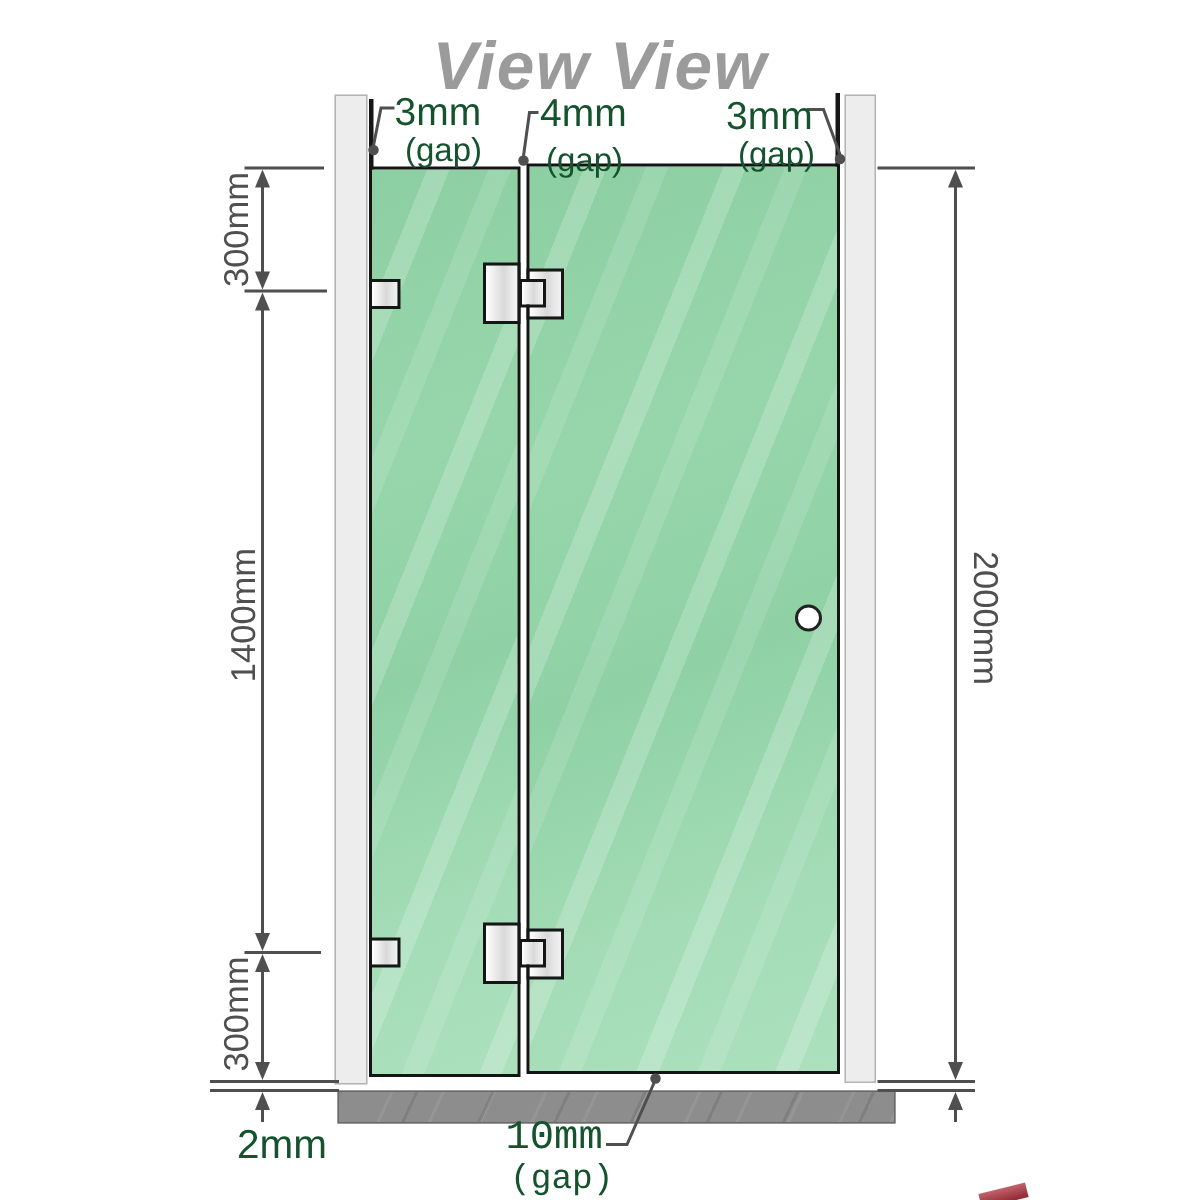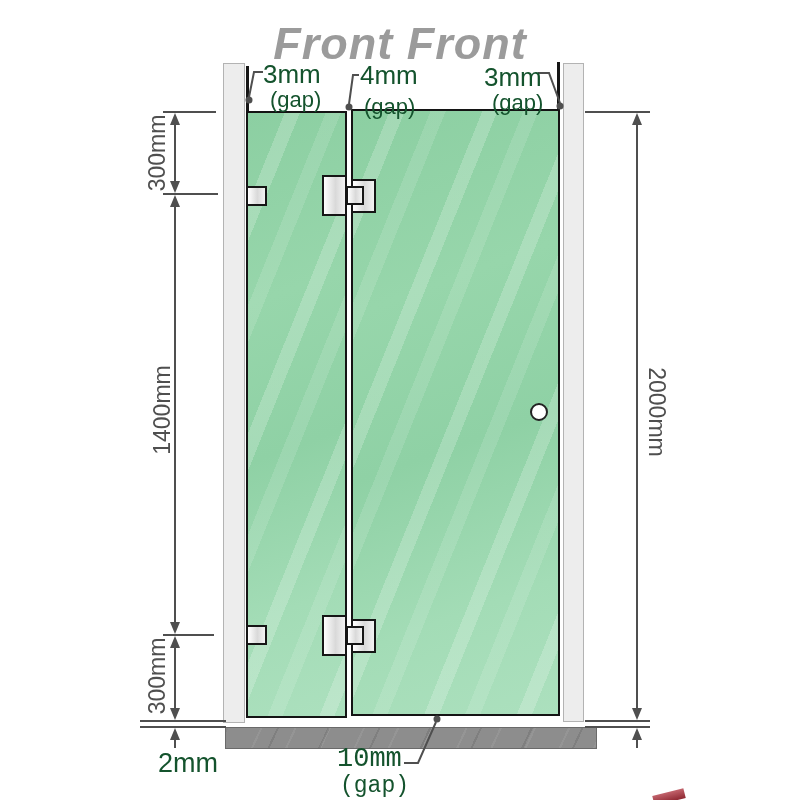--- a/index.html
+++ b/index.html
@@ -69,21 +69,21 @@
     position:absolute;left:653px;top:792px;width:32px;height:10px;
     background:linear-gradient(180deg,#c2636c 0%,#8f2832 100%);
     transform:rotate(-14deg);
   }
 </style>
 </head>
 <body>
 
 <div id="canvas">
 
-  <div class="title">Front Front</div>
+  <div class="title">View View</div>
 
   <div class="wall wall-left"></div>
   <div class="wall wall-right"></div>
   <div class="channel channel-left"></div>
   <div class="channel channel-right"></div>
 
   <div class="glass panel-fixed"></div>
   <div class="glass panel-door"></div>
 
   <div class="floor"></div>

